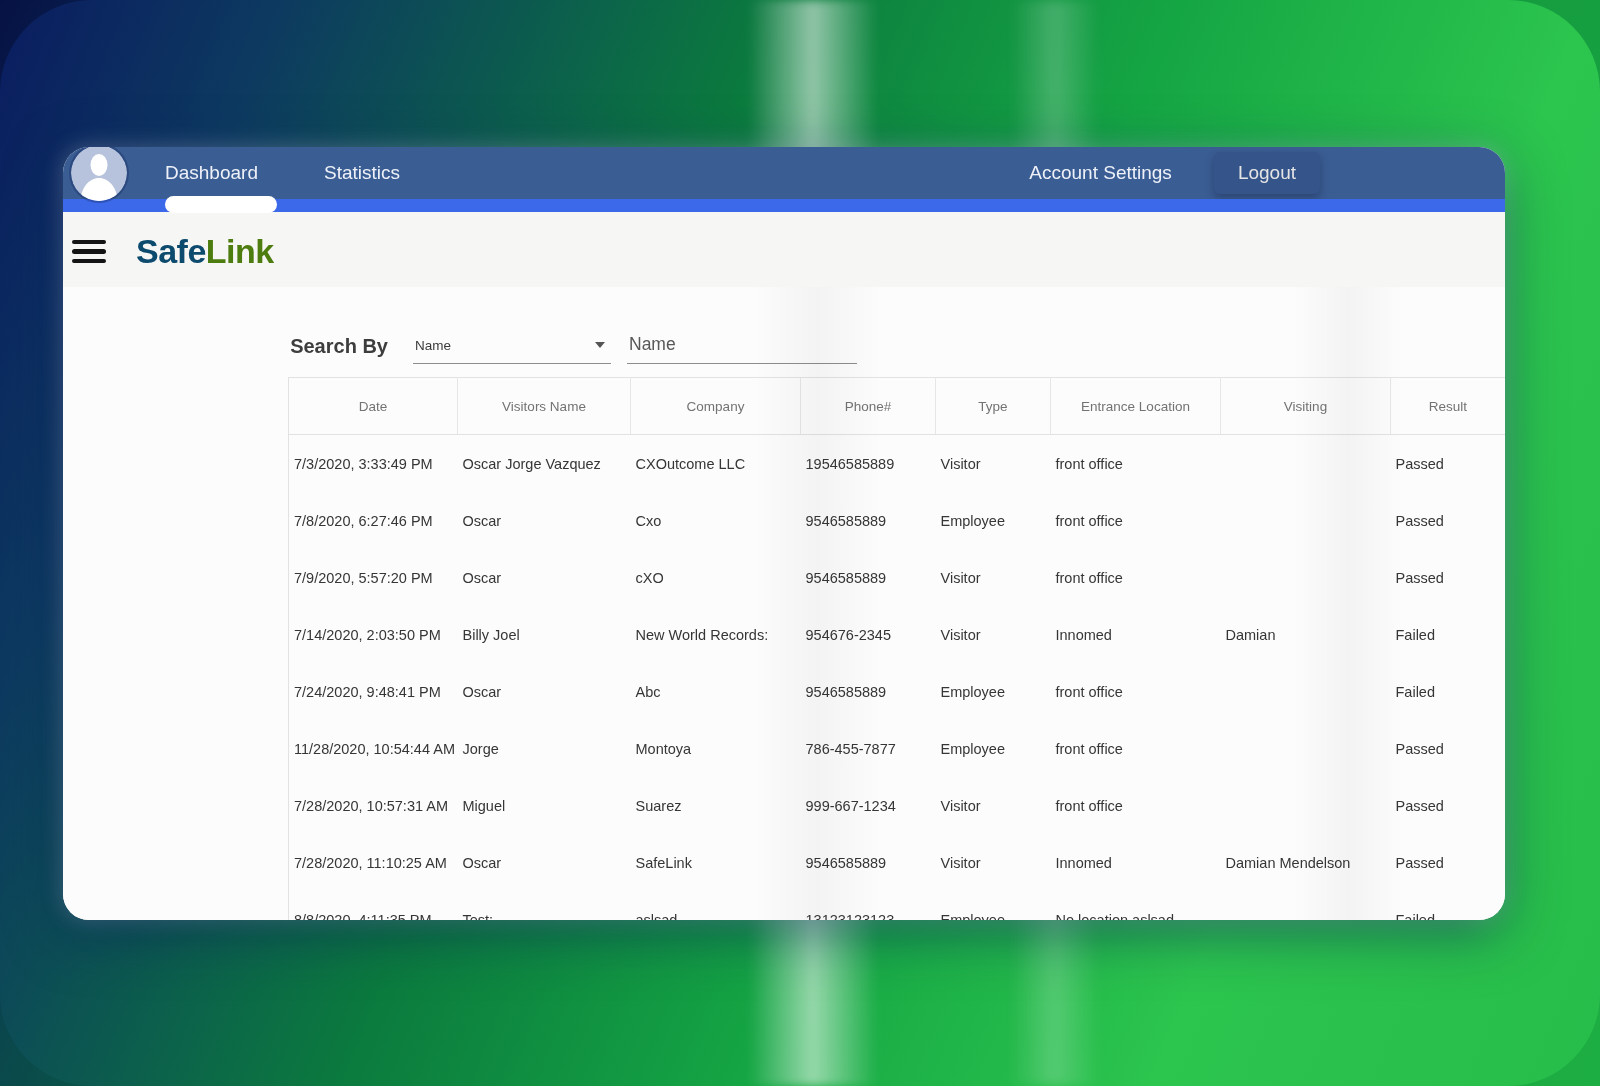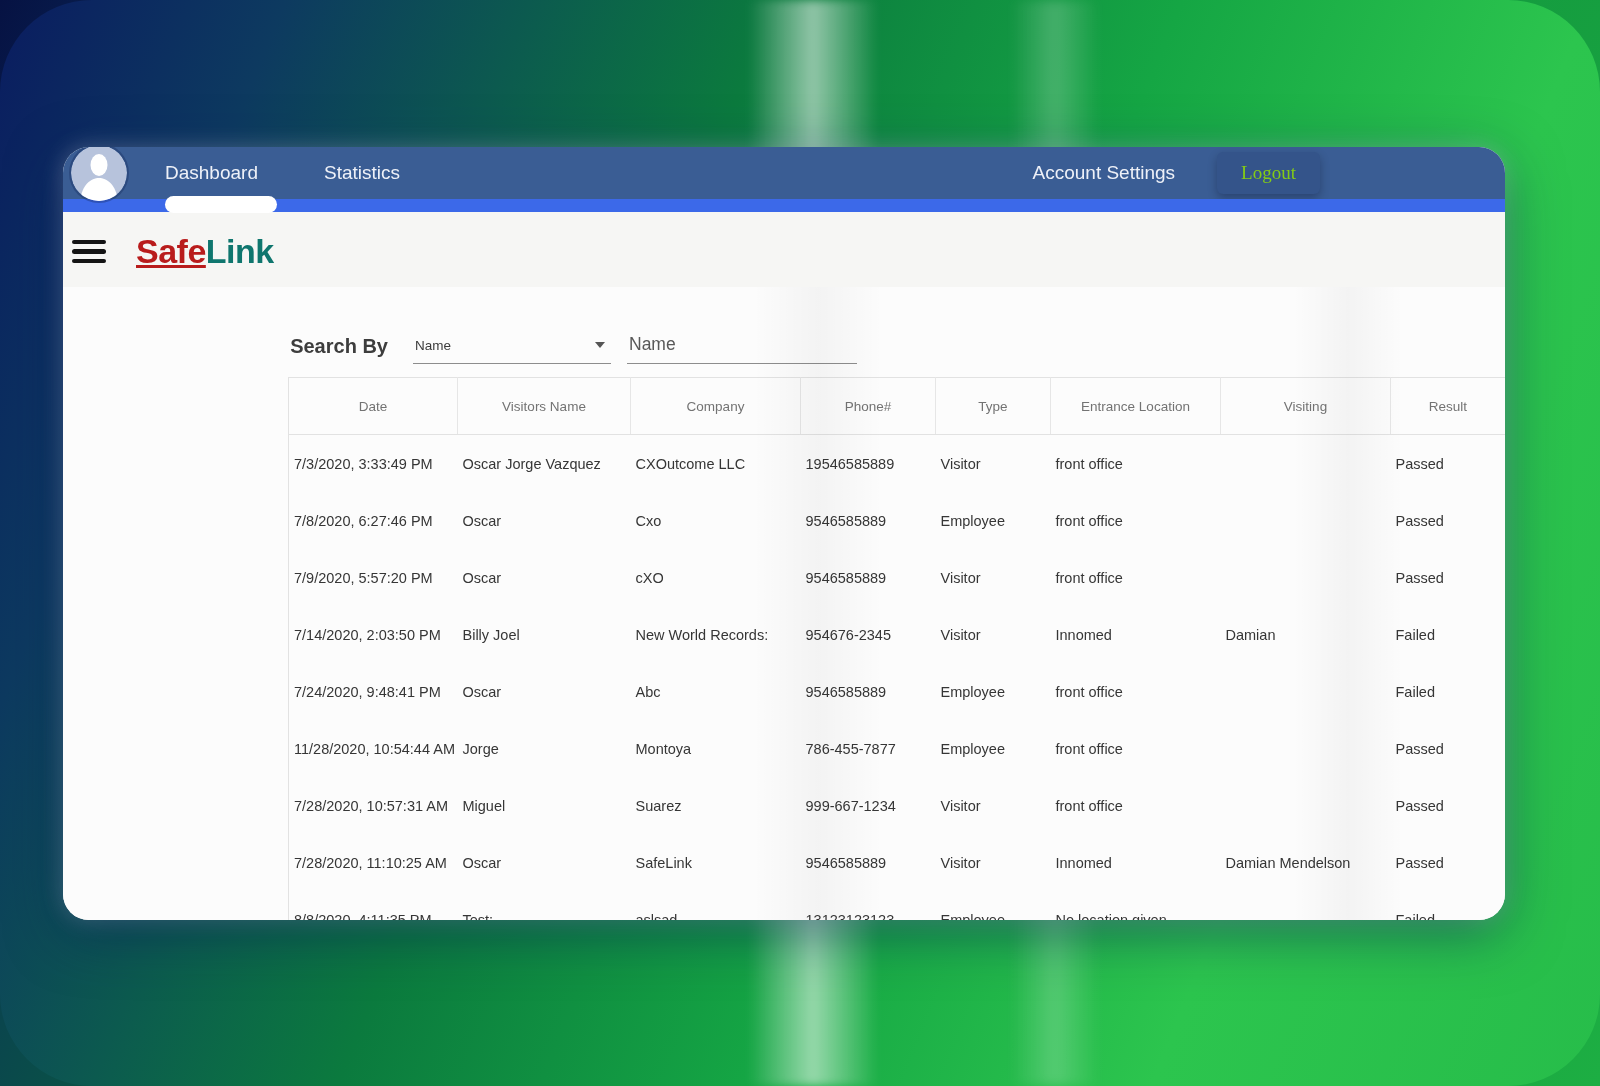--- a/index.html
+++ b/index.html
@@ -16,33 +16,33 @@
     box-shadow:0 14px 55px rgba(8,28,90,.5),0 0 22px rgba(255,255,255,.28);}
 
   
   .navbar{position:relative;height:52px;background:#3a5d94;display:flex;align-items:center;
     color:#eef1f8;font-size:19px;gap:28px;}
   .avatar{position:absolute;left:8px;top:-2px;width:56px;height:56px;border-radius:50%;
     overflow:hidden;box-shadow:0 0 0 2px rgba(20,40,90,.35);z-index:3;}
   .nav-left{display:flex;gap:66px;margin-left:102px;}
   .nav-link{cursor:pointer;white-space:nowrap;}
   .nav-right{margin-left:auto;display:flex;align-items:center;gap:42px;padding-right:185px;}
-  .logout-btn{background:#34548a;border:none;color:#84cc16;font-size:19px;
-    font-family:Liberation Serif, serif;padding:10px 24px;border-radius:6px;cursor:pointer;
+  .logout-btn{background:#34548a;border:none;color:#e5e5e5;font-size:19px;
+    font-family:Liberation Sans, sans-serif;padding:10px 24px;border-radius:6px;cursor:pointer;
     box-shadow:0 4px 10px rgba(0,0,20,.28);}
   .navstrip{position:relative;height:13px;background:#3c69e9;}
   .indicator{position:absolute;left:102px;top:-3px;width:112px;height:17px;border-radius:9px;background:#ffffff;}
 
   
   .logo-row{display:flex;align-items:center;background:#f6f6f4;padding:20px 0 16px 0;}
   .hamburger{margin-left:9px;width:34px;display:flex;flex-direction:column;gap:5px;cursor:pointer;}
   .hamburger div{height:4.5px;background:#141414;border-radius:2.5px;}
   .brand{margin-left:30px;font-size:34px;font-weight:bold;letter-spacing:-.5px;cursor:default;}
-  .brand .p1{color:#b91c1c;text-decoration:underline;}
-  .brand .p2{color:#0f766e;}
+  .brand .p1{color:#0c4a6e;}
+  .brand .p2{color:#4d7c0f;}
 
   
   .content{position:relative;padding-left:225px;background:#fcfcfc;height:100%;}
   .content .shade{position:absolute;top:0;height:100%;pointer-events:none;
     background:linear-gradient(to right,rgba(0,0,0,0),rgba(0,0,0,.035),rgba(0,0,0,0));}
   .shade.a{left:690px;width:130px;}
   .shade.b{left:1230px;width:110px;}
 
   .search-row{display:flex;align-items:flex-end;padding-top:47px;}
   .search-label{font-size:20px;font-weight:600;color:#3d3d3d;width:100px;padding-bottom:6px;text-align:right;}
@@ -221,21 +221,21 @@
             <td>Innomed</td>
             <td>Damian Mendelson</td>
             <td>Passed</td>
           </tr>
           <tr>
             <td>8/8/2020, 4:11:35 PM</td>
             <td>Test:</td>
             <td>aslsad</td>
             <td>13123123123</td>
             <td>Employee</td>
-            <td>No location given</td>
+            <td>No location aslsad</td>
             <td></td>
             <td>Failed</td>
           </tr>
         </tbody>
     </table>
   </div>
 
 </div>
 
 </body></html>

